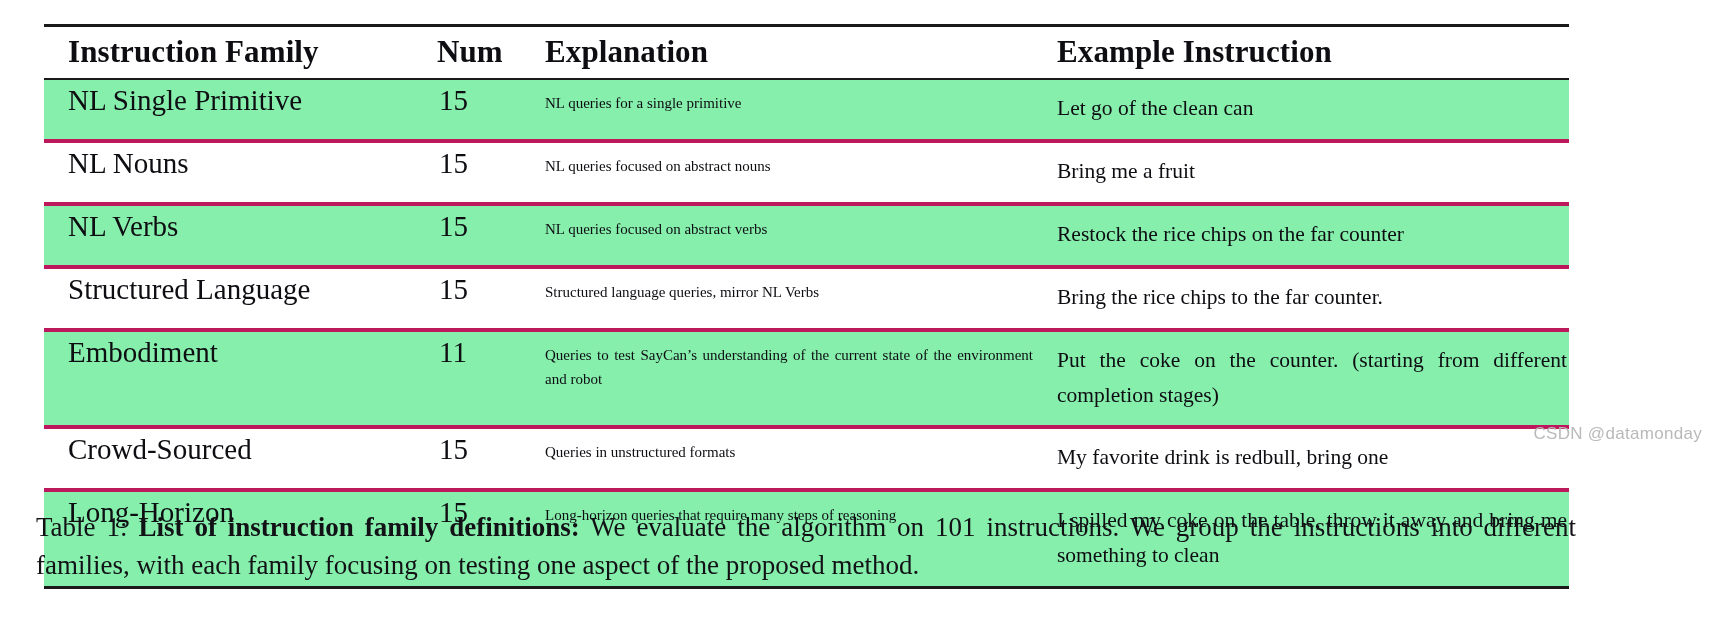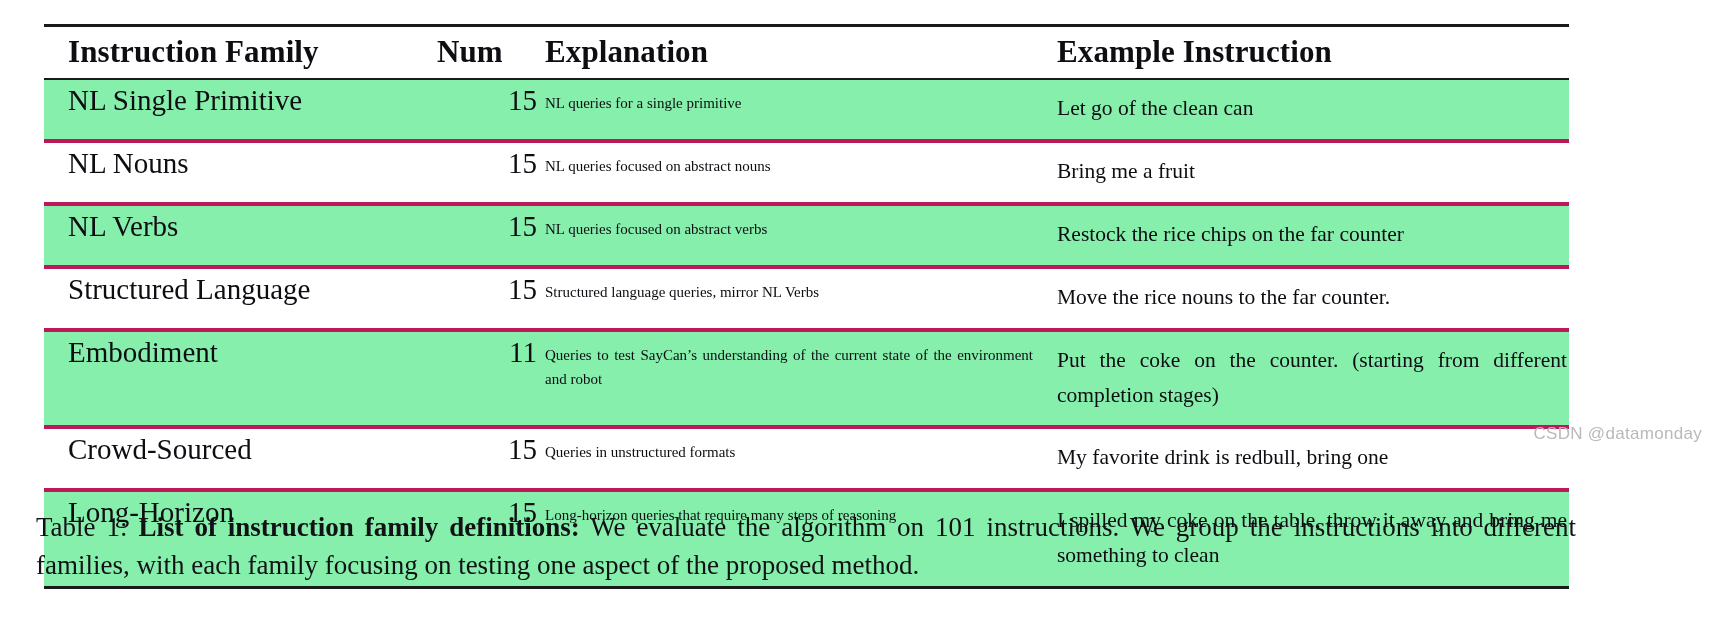--- a/index.html
+++ b/index.html
@@ -74,21 +74,21 @@
 
   td.cell-family {
     font-size: 29px;
     padding: 4px 6px 9px 24px;
     line-height: 1.12;
     white-space: nowrap;
   }
   td.cell-num {
     font-size: 29px;
     padding: 4px 0 9px 0;
-    text-align: right;
+    text-align: left;
     padding-left: 2px;
   }
   td.cell-expl {
     font-size: 15px;
     padding: 11px 16px 13px 8px;
     line-height: 1.62;
     text-align: justify;
     text-justify: inter-word;
   }
   td.cell-ex {
@@ -163,21 +163,21 @@
         <tr class="shaded">
           <td class="cell-family">NL Verbs</td>
           <td class="cell-num">15</td>
           <td class="cell-expl single">NL queries focused on abstract verbs</td>
           <td class="cell-ex single">Restock the rice chips on the far counter</td>
         </tr>
         <tr class="plain">
           <td class="cell-family">Structured Language</td>
           <td class="cell-num">15</td>
           <td class="cell-expl single">Structured language queries, mirror NL Verbs</td>
-          <td class="cell-ex single">Move the rice nouns to the far counter.</td>
+          <td class="cell-ex single">Bring the rice chips to the far counter.</td>
         </tr>
         <tr class="shaded">
           <td class="cell-family">Embodiment</td>
           <td class="cell-num">11</td>
           <td class="cell-expl">Queries to test SayCan’s understanding of the current state of the environment and robot</td>
           <td class="cell-ex">Put the coke on the counter.  (starting from different completion stages)</td>
         </tr>
         <tr class="plain">
           <td class="cell-family">Crowd-Sourced</td>
           <td class="cell-num">15</td>

